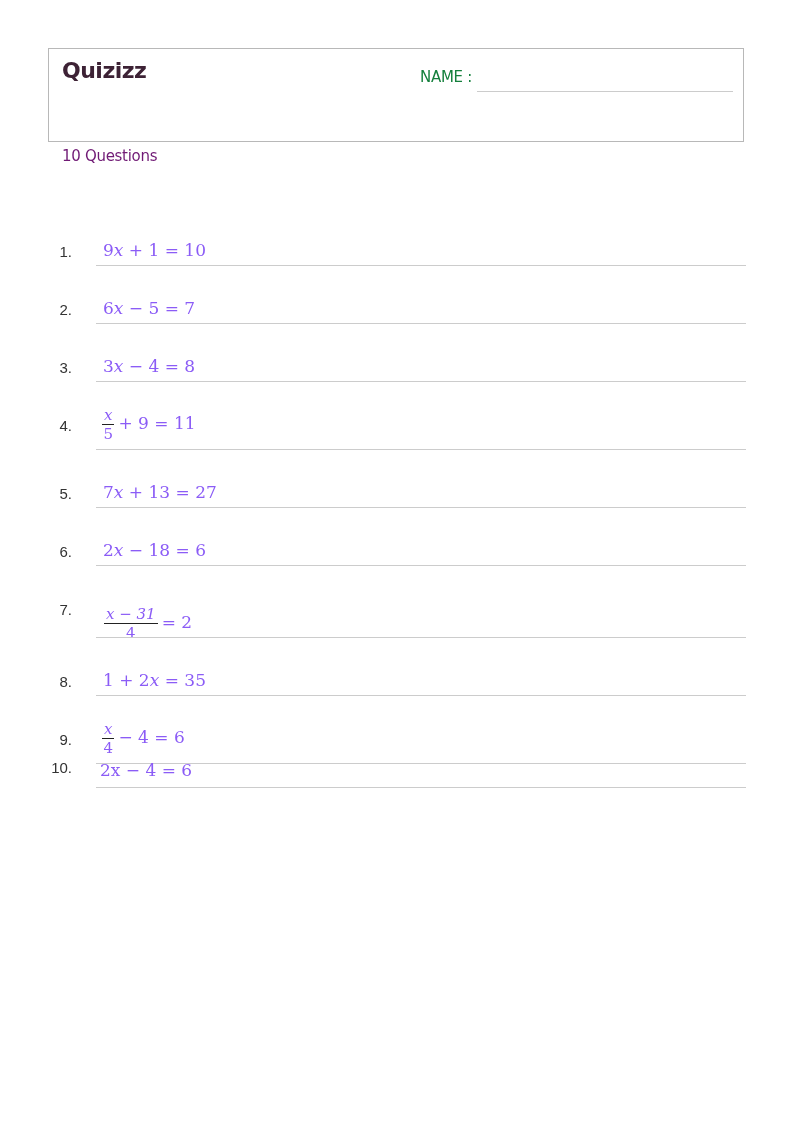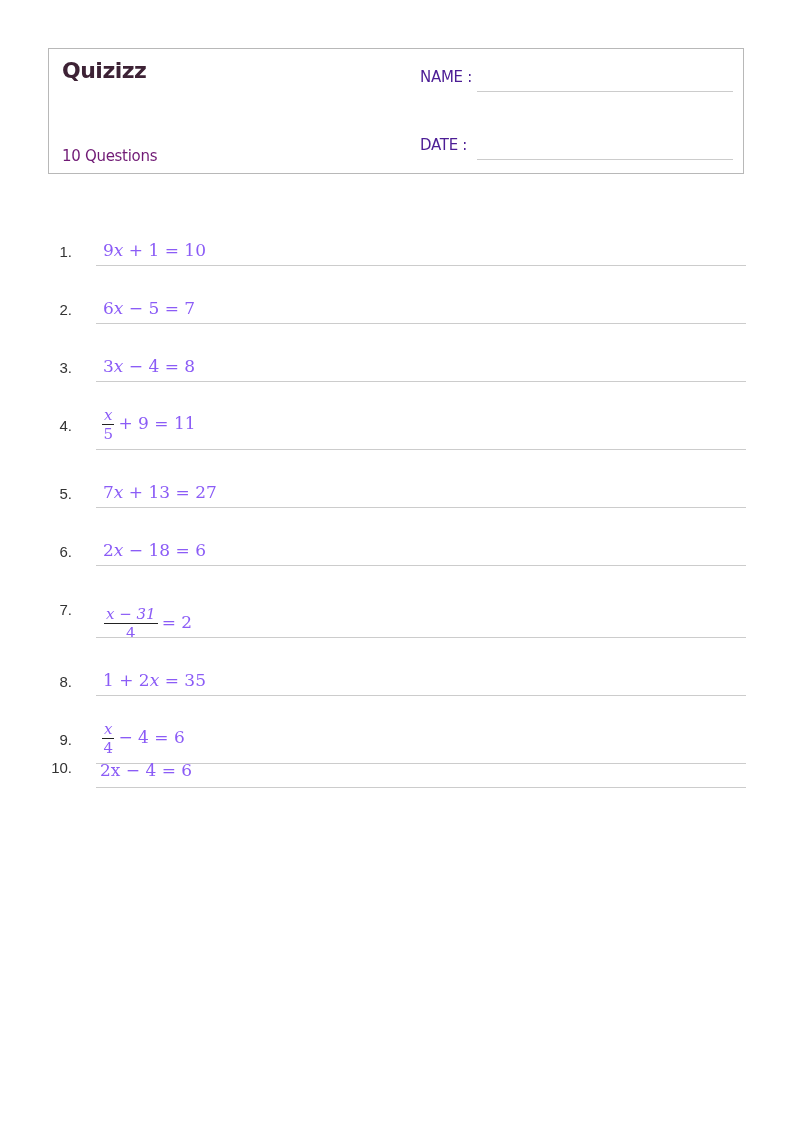--- a/index.html
+++ b/index.html
@@ -1,38 +1,38 @@
 <!DOCTYPE html>
 <html><head>
 <meta charset="utf-8">
 <style>
   html, body { margin: 0; padding: 0; background: #ffffff; }
   body { width: 794px; height: 1123px; position: relative; font-family: "DejaVu Sans", sans-serif; color: #222; }
   .header-box {
-    position: absolute; left: 48px; top: 48px; width: 696px; height: 126px;
+    position: absolute; left: 48px; top: 48px; width: 696px; height: 94px;
     border: 1px solid #b8b8b8; box-sizing: border-box;
   }
   .logo {
     position: absolute; left: 13px; top: 9px;
     font-family: "DejaVu Sans", sans-serif; font-weight: bold; font-size: 22px;
     color: #3d2235; letter-spacing: -0.5px;
   }
   .title {
     position: absolute; left: 13px; top: 76px;
     font-family: "DejaVu Sans", sans-serif; font-size: 15px; color: #222; letter-spacing: -0.3px;
   }
   .subtitle {
     position: absolute; left: 13px; top: 98px;
     font-family: "DejaVu Sans", sans-serif; font-size: 15px; color: #701a75; letter-spacing: -0.3px;
   }
   .field {
     position: absolute; left: 371px; width: 313px; height: 24px;
   }
   .field .label {
-    position: absolute; left: 0; top: 0; font-size: 15px; color: #4c1d95; letter-spacing: -0.3px;
+    position: absolute; left: 0; top: 0; font-size: 15px; color: #15803d; letter-spacing: -0.3px;
     font-family: "DejaVu Sans", sans-serif;
   }
   .field .line {
     position: absolute; left: 57px; right: 0; bottom: 0; height: 1px; background: #cccccc;
   }
   .f-name { top: 19px; }
   .f-class { top: 53px; }
   .f-date { top: 87px; }
 
   .question {
@@ -59,24 +59,20 @@
 </style>
 </head>
 <body>
 
 <div class="header-box">
   <div class="logo">Quizizz</div>
   <div class="subtitle">10 Questions</div>
 
   <div class="field f-name">
     <span class="label">NAME :</span>
-    <span class="line"></span>
-  </div>
-  <div class="field f-date">
-    <span class="label">DATE  :</span>
     <span class="line"></span>
   </div>
 </div>
 
 <div class="question" style="top:240px;height:26px;">
   <span class="num" style="top:3px">1.</span>
   <span class="eq" style="top:0"><span>9</span><i>x</i><span> + 1 = 10</span></span>
   <div class="rule" style="top:25px"></div>
 </div>
 

